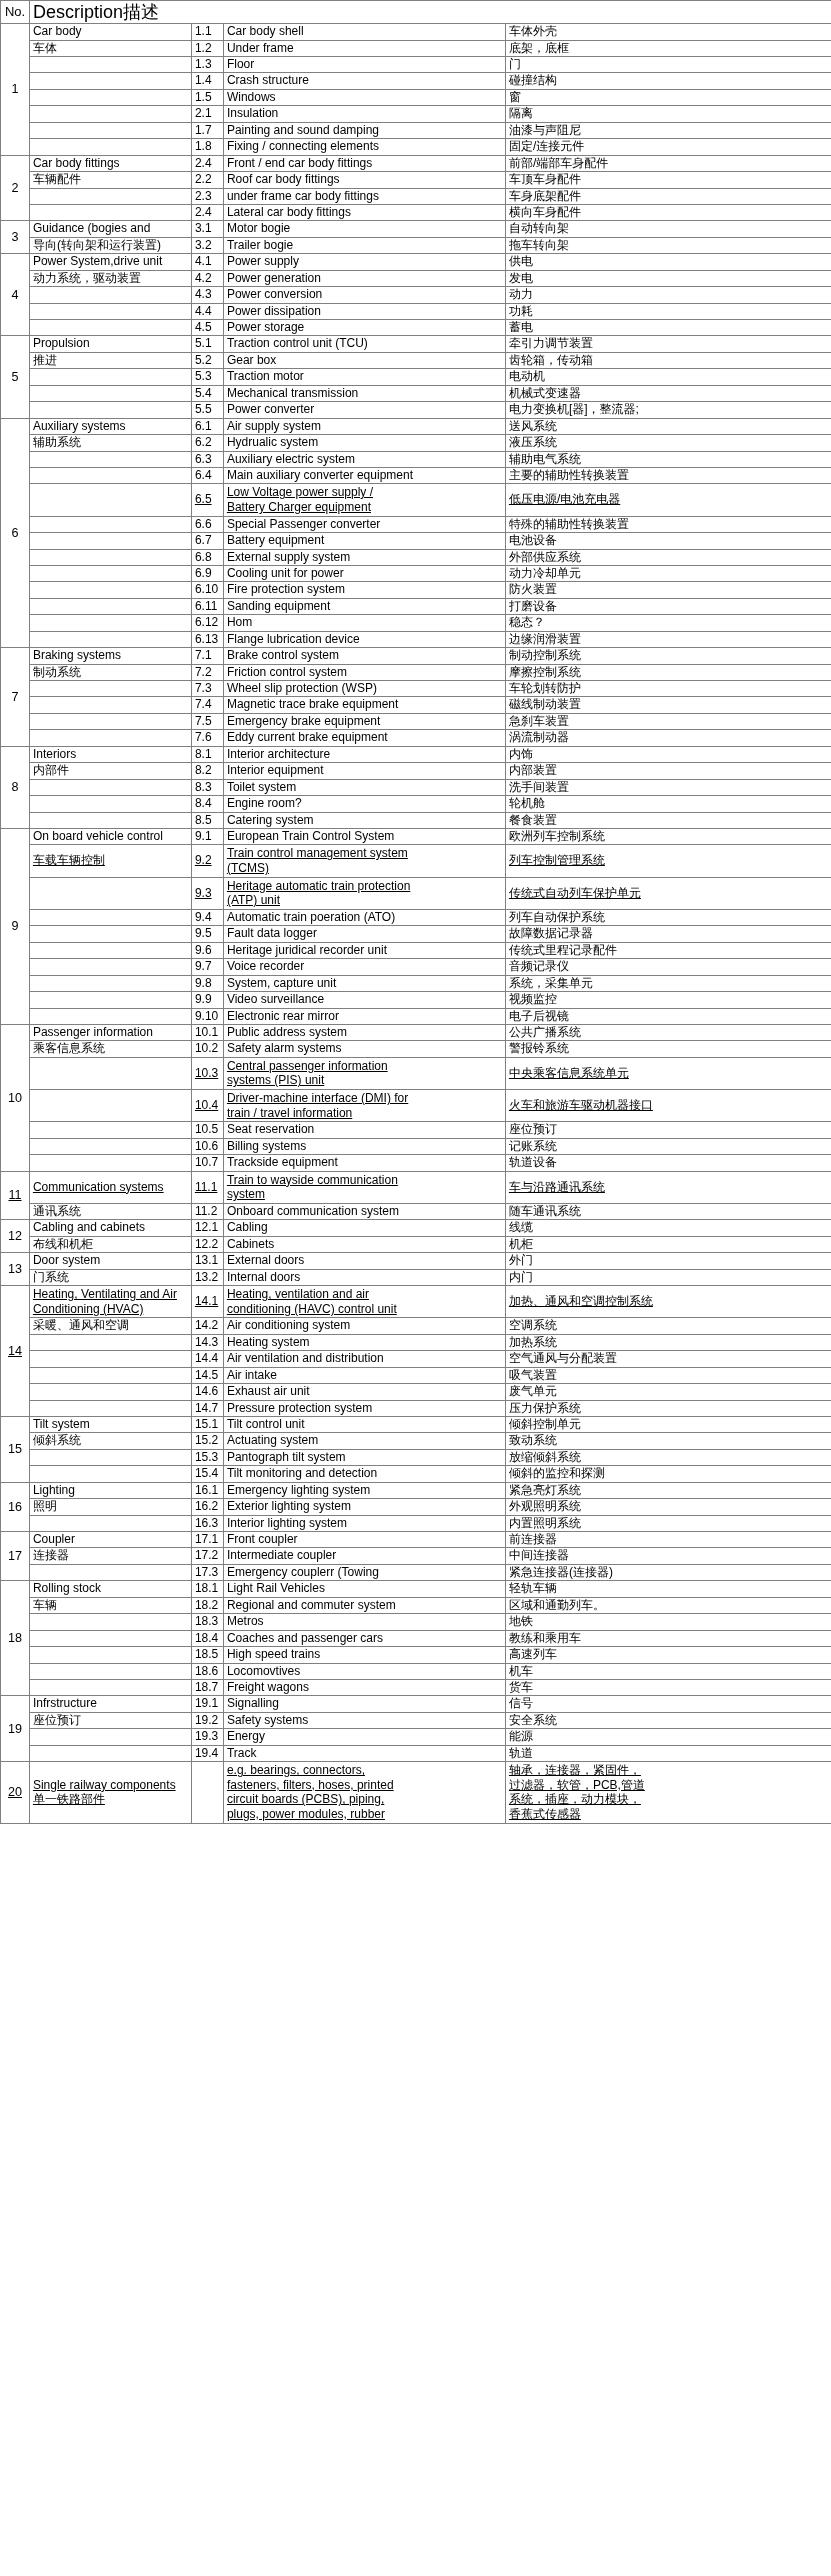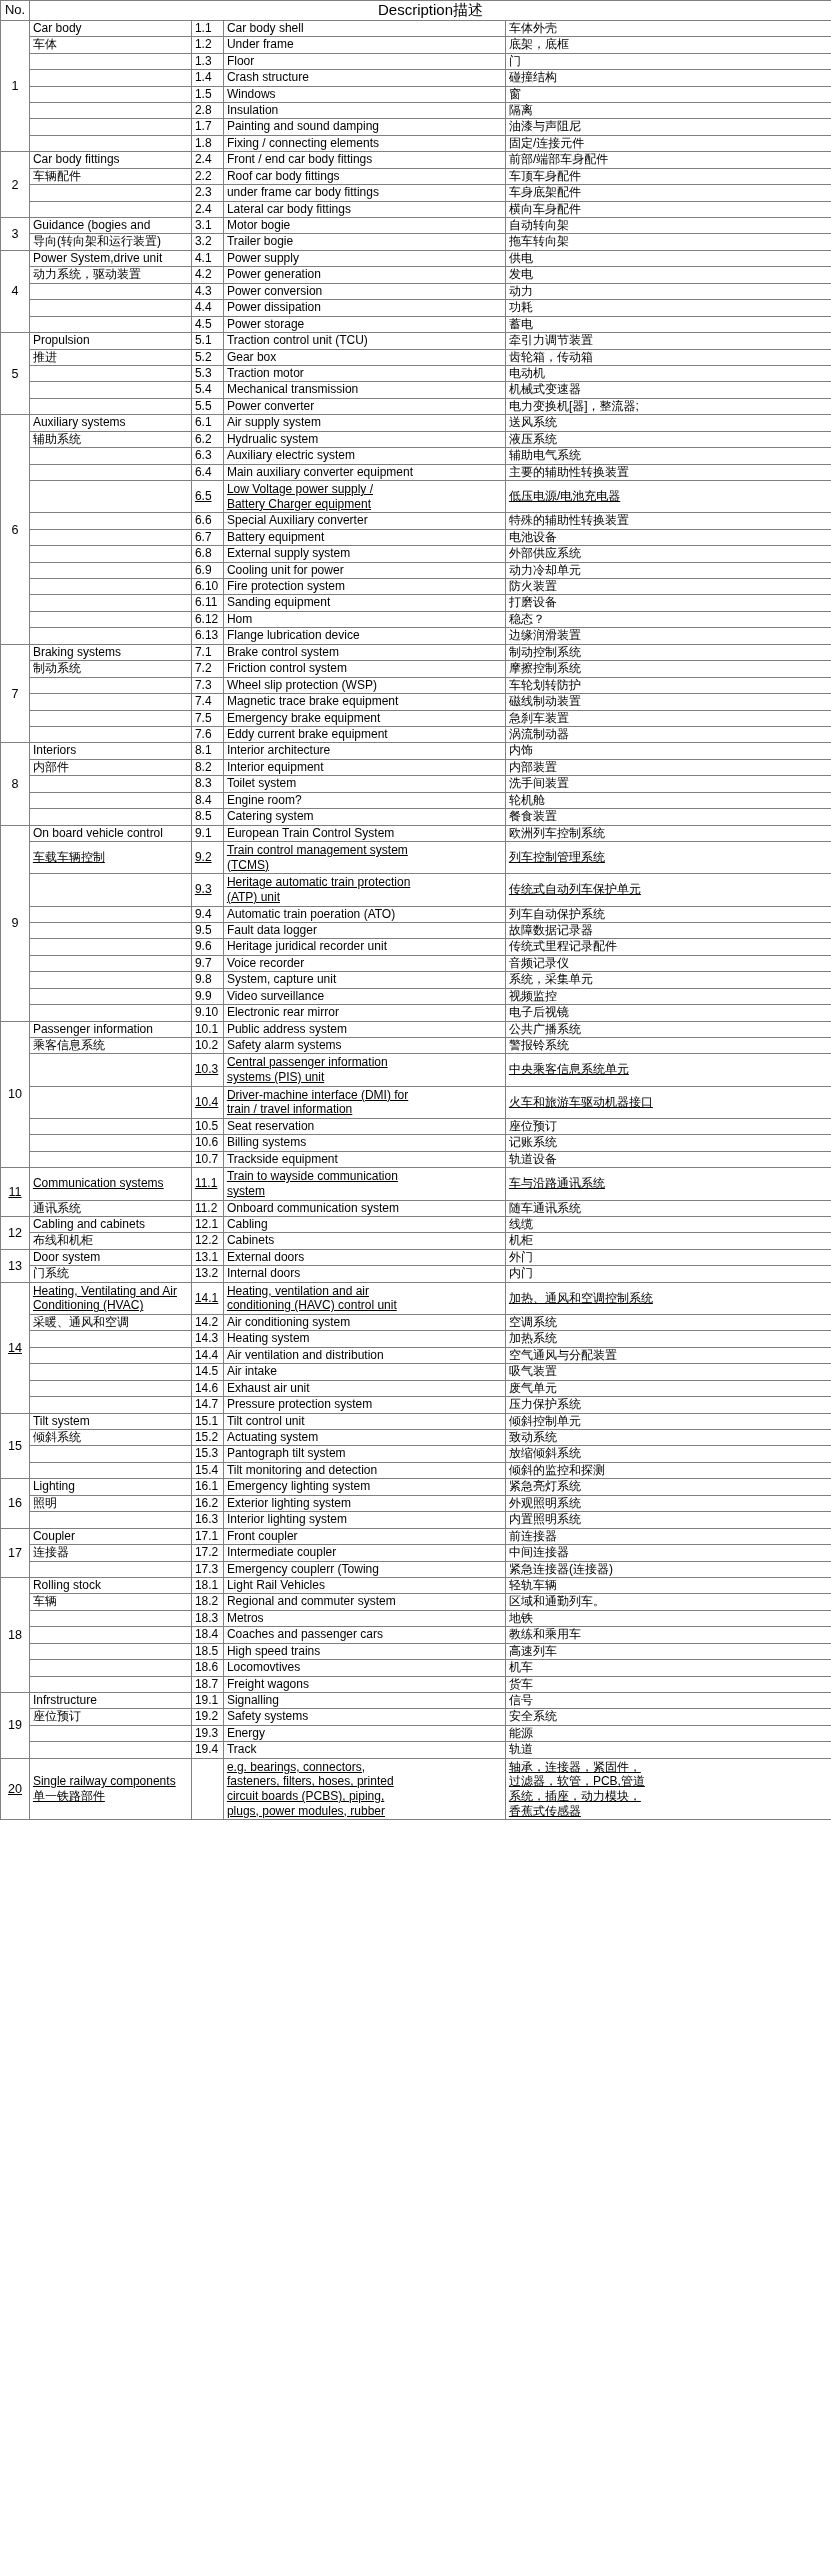--- a/index.html
+++ b/index.html
@@ -39,22 +39,21 @@
   td.no {
     text-align: center;
     font-size: 12.6px;
   }
   td.hdr-no {
     text-align: center;
     font-size: 13px;
     padding: 1.9px 0 2.9px 0;
   }
   td.hdr-desc {
-    text-align: center;
-    font-size: 15px;
+    font-size: 18px;
     padding: 1.9px 0 2.9px 0;
   }
   td.sys {
     text-align: left;
     padding-left: 3.9px;
     font-size: 12px;
   }
   td.sys-en { border-bottom: none; margin-left: 32px; }
   td.sys-cn { border-top: none; border-bottom: none; margin-left: 28px; }
   td.sys-blank { border-top: none; border-bottom: none; }
@@ -121,21 +120,21 @@
         <td class="cn">碰撞结构</td>
       </tr>
       <tr class="r16">
         <td class="sys sys-blank"></td>
         <td class="sub">1.5</td>
         <td class="desc">Windows</td>
         <td class="cn">窗</td>
       </tr>
       <tr class="r16">
         <td class="sys sys-blank"></td>
-        <td class="sub">2.8</td>
+        <td class="sub">2.1</td>
         <td class="desc">Insulation</td>
         <td class="cn">隔离</td>
       </tr>
       <tr class="r16">
         <td class="sys sys-blank"></td>
         <td class="sub">1.7</td>
         <td class="desc">Painting and sound damping</td>
         <td class="cn">油漆与声阻尼</td>
       </tr>
       <tr class="r16">
@@ -271,21 +270,21 @@
       </tr>
       <tr class="r-tall">
         <td class="sys sys-blank"></td>
         <td class="sub">6.5</td>
         <td class="desc multi">Low Voltage power supply /<br>Battery Charger equipment</td>
         <td class="cn">低压电源/电池充电器</td>
       </tr>
       <tr class="r16">
         <td class="sys sys-blank"></td>
         <td class="sub">6.6</td>
-        <td class="desc">Special Auxiliary converter</td>
+        <td class="desc">Special Passenger converter</td>
         <td class="cn">特殊的辅助性转换装置</td>
       </tr>
       <tr class="r16">
         <td class="sys sys-blank"></td>
         <td class="sub">6.7</td>
         <td class="desc">Battery equipment</td>
         <td class="cn">电池设备</td>
       </tr>
       <tr class="r16">
         <td class="sys sys-blank"></td>

